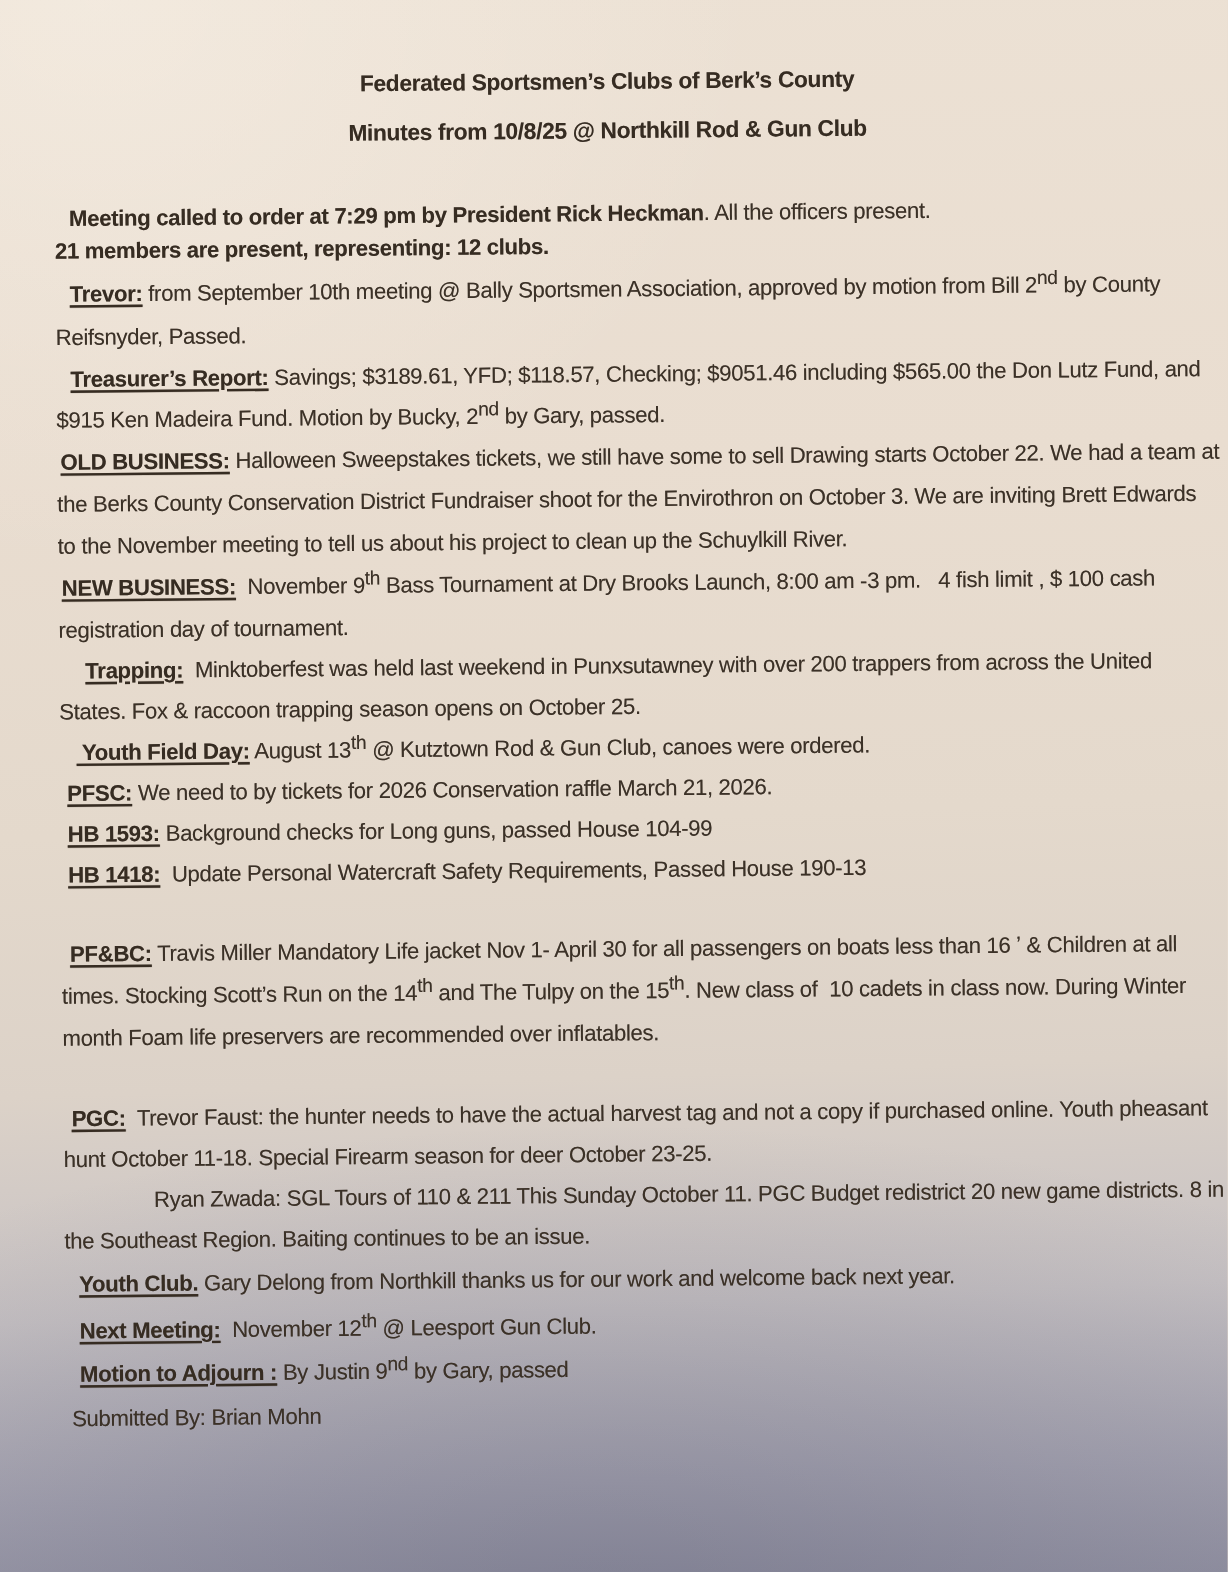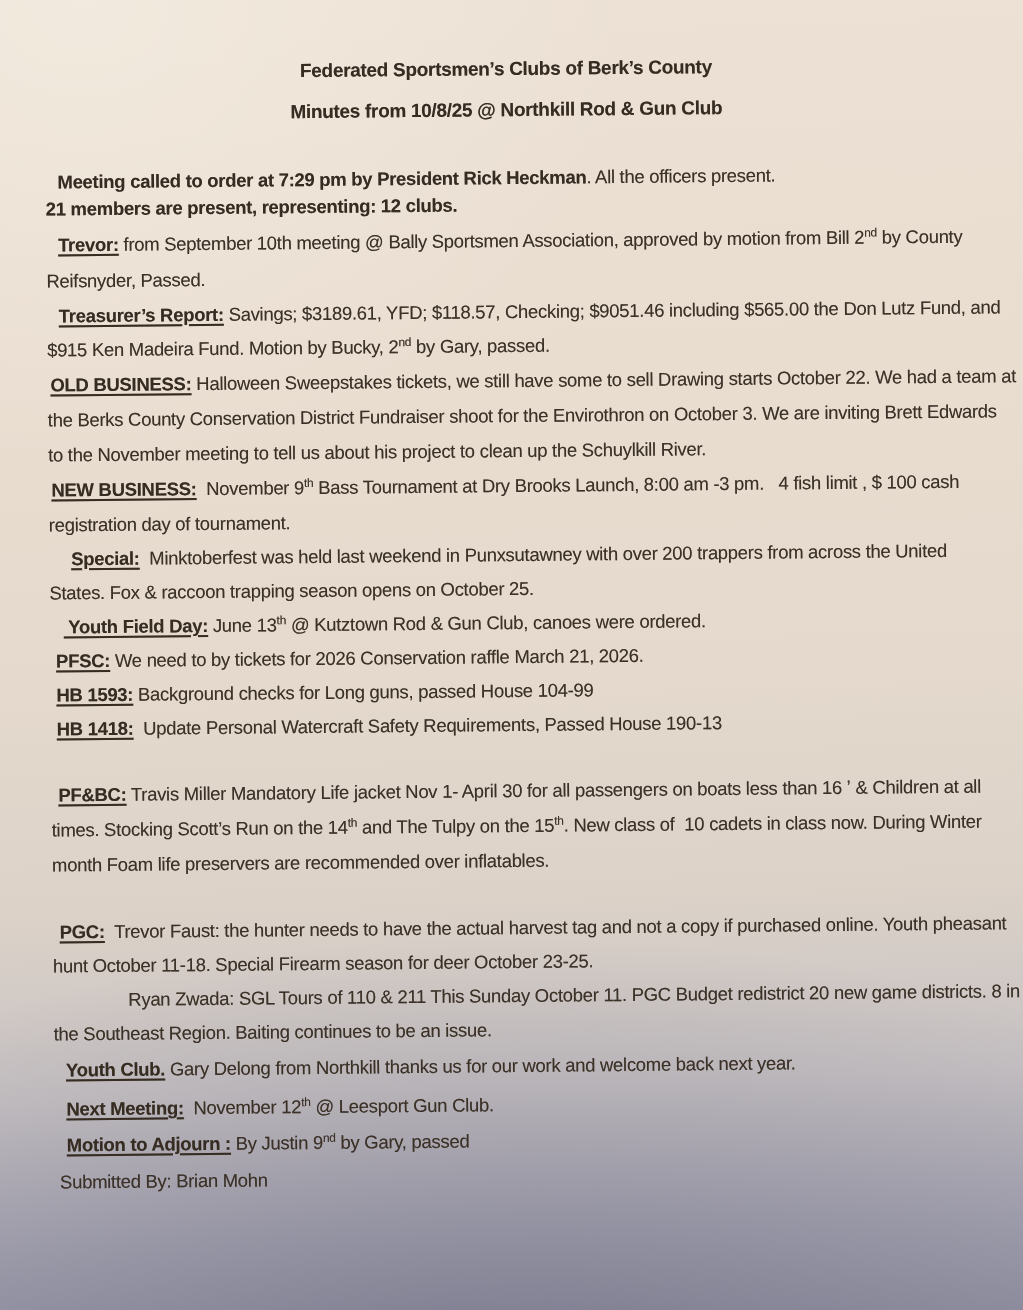--- a/index.html
+++ b/index.html
@@ -48,21 +48,21 @@
   .seg-label {
     font-weight: 700;
     text-decoration: underline;
     text-decoration-thickness: 1.6px;
     text-underline-offset: 3px;
     color: #362c22;
   }
   .seg-bold { font-weight: 700; color: #362c22; }
   .seg-plain { font-weight: 400; }
   sup.seg-sup {
-    font-size: 12px;
+    font-size: 16px;
     vertical-align: 7px;
     line-height: 0;
   }
   .p-meeting   { margin-top: 42px; line-height: 27px; text-indent: 12px; }
   .p-members   { margin-top: 0;    line-height: 27px; }
   .p-minutes   { margin-top: 5px;  line-height: 36px; text-indent: 12px; }
   .p-treasurer { margin-top: 0;    line-height: 34px; text-indent: 12px; }
   .p-old       { margin-top: 0;    line-height: 35px; text-indent: 3px;  }
   .p-new       { margin-top: 0;    line-height: 35px; text-indent: 3px;  }
   .p-trapping  { margin-top: 0;    line-height: 34px; text-indent: 22px; }
@@ -86,22 +86,22 @@
 <main class="sheet">
   <h1>Federated Sportsmen’s Clubs of Berk’s County</h1>
   <h2>Minutes from 10/8/25 @ Northkill Rod &amp; Gun Club</h2>
 
   <p class="para p-meeting"><span class="seg-bold">Meeting called to order at 7:29 pm by President Rick Heckman</span><span class="seg-plain">. All the officers present.</span></p>
   <p class="para p-members"><span class="seg-bold">21 members are present, representing: 12 clubs.</span></p>
   <p class="para p-minutes"><span class="seg-label">Trevor:</span><span class="seg-plain"> from September 10th meeting @ Bally Sportsmen Association, approved by motion from Bill 2</span><sup class="seg-sup">nd</sup><span class="seg-plain"> by County</span><br><span class="seg-plain">Reifsnyder, Passed.</span></p>
   <p class="para p-treasurer"><span class="seg-label">Treasurer’s Report:</span><span class="seg-plain"> Savings; $3189.61, YFD; $118.57, Checking; $9051.46 including $565.00 the Don Lutz Fund, and</span><br><span class="seg-plain">$915 Ken Madeira Fund. Motion by Bucky, 2</span><sup class="seg-sup">nd</sup><span class="seg-plain"> by Gary, passed.</span></p>
   <p class="para p-old"><span class="seg-label">OLD BUSINESS:</span><span class="seg-plain"> Halloween Sweepstakes tickets, we still have some to sell Drawing starts October 22. We had a team at</span><br><span class="seg-plain">the Berks County Conservation District Fundraiser shoot for the Envirothron on October 3. We are inviting Brett Edwards</span><br><span class="seg-plain">to the November meeting to tell us about his project to clean up the Schuylkill River.</span></p>
   <p class="para p-new"><span class="seg-label">NEW BUSINESS:</span><span class="seg-plain">  November 9</span><sup class="seg-sup">th</sup><span class="seg-plain"> Bass Tournament at Dry Brooks Launch, 8:00 am -3 pm.   4 fish limit , $ 100 cash</span><br><span class="seg-plain">registration day of tournament.</span></p>
-  <p class="para p-trapping"><span class="seg-label">Special:</span><span class="seg-plain">  Minktoberfest was held last weekend in Punxsutawney with over 200 trappers from across the United</span><br><span class="seg-plain">States. Fox &amp; raccoon trapping season opens on October 25.</span></p>
-  <p class="para p-youth"><span class="seg-label"> Youth Field Day:</span><span class="seg-plain"> June 13</span><sup class="seg-sup">th</sup><span class="seg-plain"> @ Kutztown Rod &amp; Gun Club, canoes were ordered.</span></p>
+  <p class="para p-trapping"><span class="seg-label">Trapping:</span><span class="seg-plain">  Minktoberfest was held last weekend in Punxsutawney with over 200 trappers from across the United</span><br><span class="seg-plain">States. Fox &amp; raccoon trapping season opens on October 25.</span></p>
+  <p class="para p-youth"><span class="seg-label"> Youth Field Day:</span><span class="seg-plain"> August 13</span><sup class="seg-sup">th</sup><span class="seg-plain"> @ Kutztown Rod &amp; Gun Club, canoes were ordered.</span></p>
   <p class="para p-pfsc"><span class="seg-label">PFSC:</span><span class="seg-plain"> We need to by tickets for 2026 Conservation raffle March 21, 2026.</span></p>
   <p class="para p-hb1593"><span class="seg-label">HB 1593:</span><span class="seg-plain"> Background checks for Long guns, passed House 104-99</span></p>
   <p class="para p-hb1418"><span class="seg-label">HB 1418:</span><span class="seg-plain">  Update Personal Watercraft Safety Requirements, Passed House 190-13</span></p>
   <p class="para p-pfbc"><span class="seg-label">PF&amp;BC:</span><span class="seg-plain"> Travis Miller Mandatory Life jacket Nov 1- April 30 for all passengers on boats less than 16 ʼ &amp; Children at all</span><br><span class="seg-plain">times. Stocking Scott’s Run on the 14</span><sup class="seg-sup">th</sup><span class="seg-plain"> and The Tulpy on the 15</span><sup class="seg-sup">th</sup><span class="seg-plain">. New class of  10 cadets in class now. During Winter</span><br><span class="seg-plain">month Foam life preservers are recommended over inflatables.</span></p>
   <p class="para p-pgc"><span class="seg-label">PGC:</span><span class="seg-plain">  Trevor Faust: the hunter needs to have the actual harvest tag and not a copy if purchased online. Youth pheasant</span><br><span class="seg-plain">hunt October 11-18. Special Firearm season for deer October 23-25.</span></p>
   <p class="para p-ryan"><span class="seg-plain">Ryan Zwada: SGL Tours of 110 &amp; 211 This Sunday October 11. PGC Budget redistrict 20 new game districts. 8 in</span><br><span class="seg-plain">the Southeast Region. Baiting continues to be an issue.</span></p>
   <p class="para p-host"><span class="seg-label">Youth Club.</span><span class="seg-plain"> Gary Delong from Northkill thanks us for our work and welcome back next year.</span></p>
   <p class="para p-next"><span class="seg-label">Next Meeting:</span><span class="seg-plain">  November 12</span><sup class="seg-sup">th</sup><span class="seg-plain"> @ Leesport Gun Club.</span></p>
   <p class="para p-motion"><span class="seg-label">Motion to Adjourn :</span><span class="seg-plain"> By Justin 9</span><sup class="seg-sup">nd</sup><span class="seg-plain"> by Gary, passed</span></p>
   <p class="para p-submitted"><span class="seg-plain">Submitted By: Brian Mohn</span></p>

